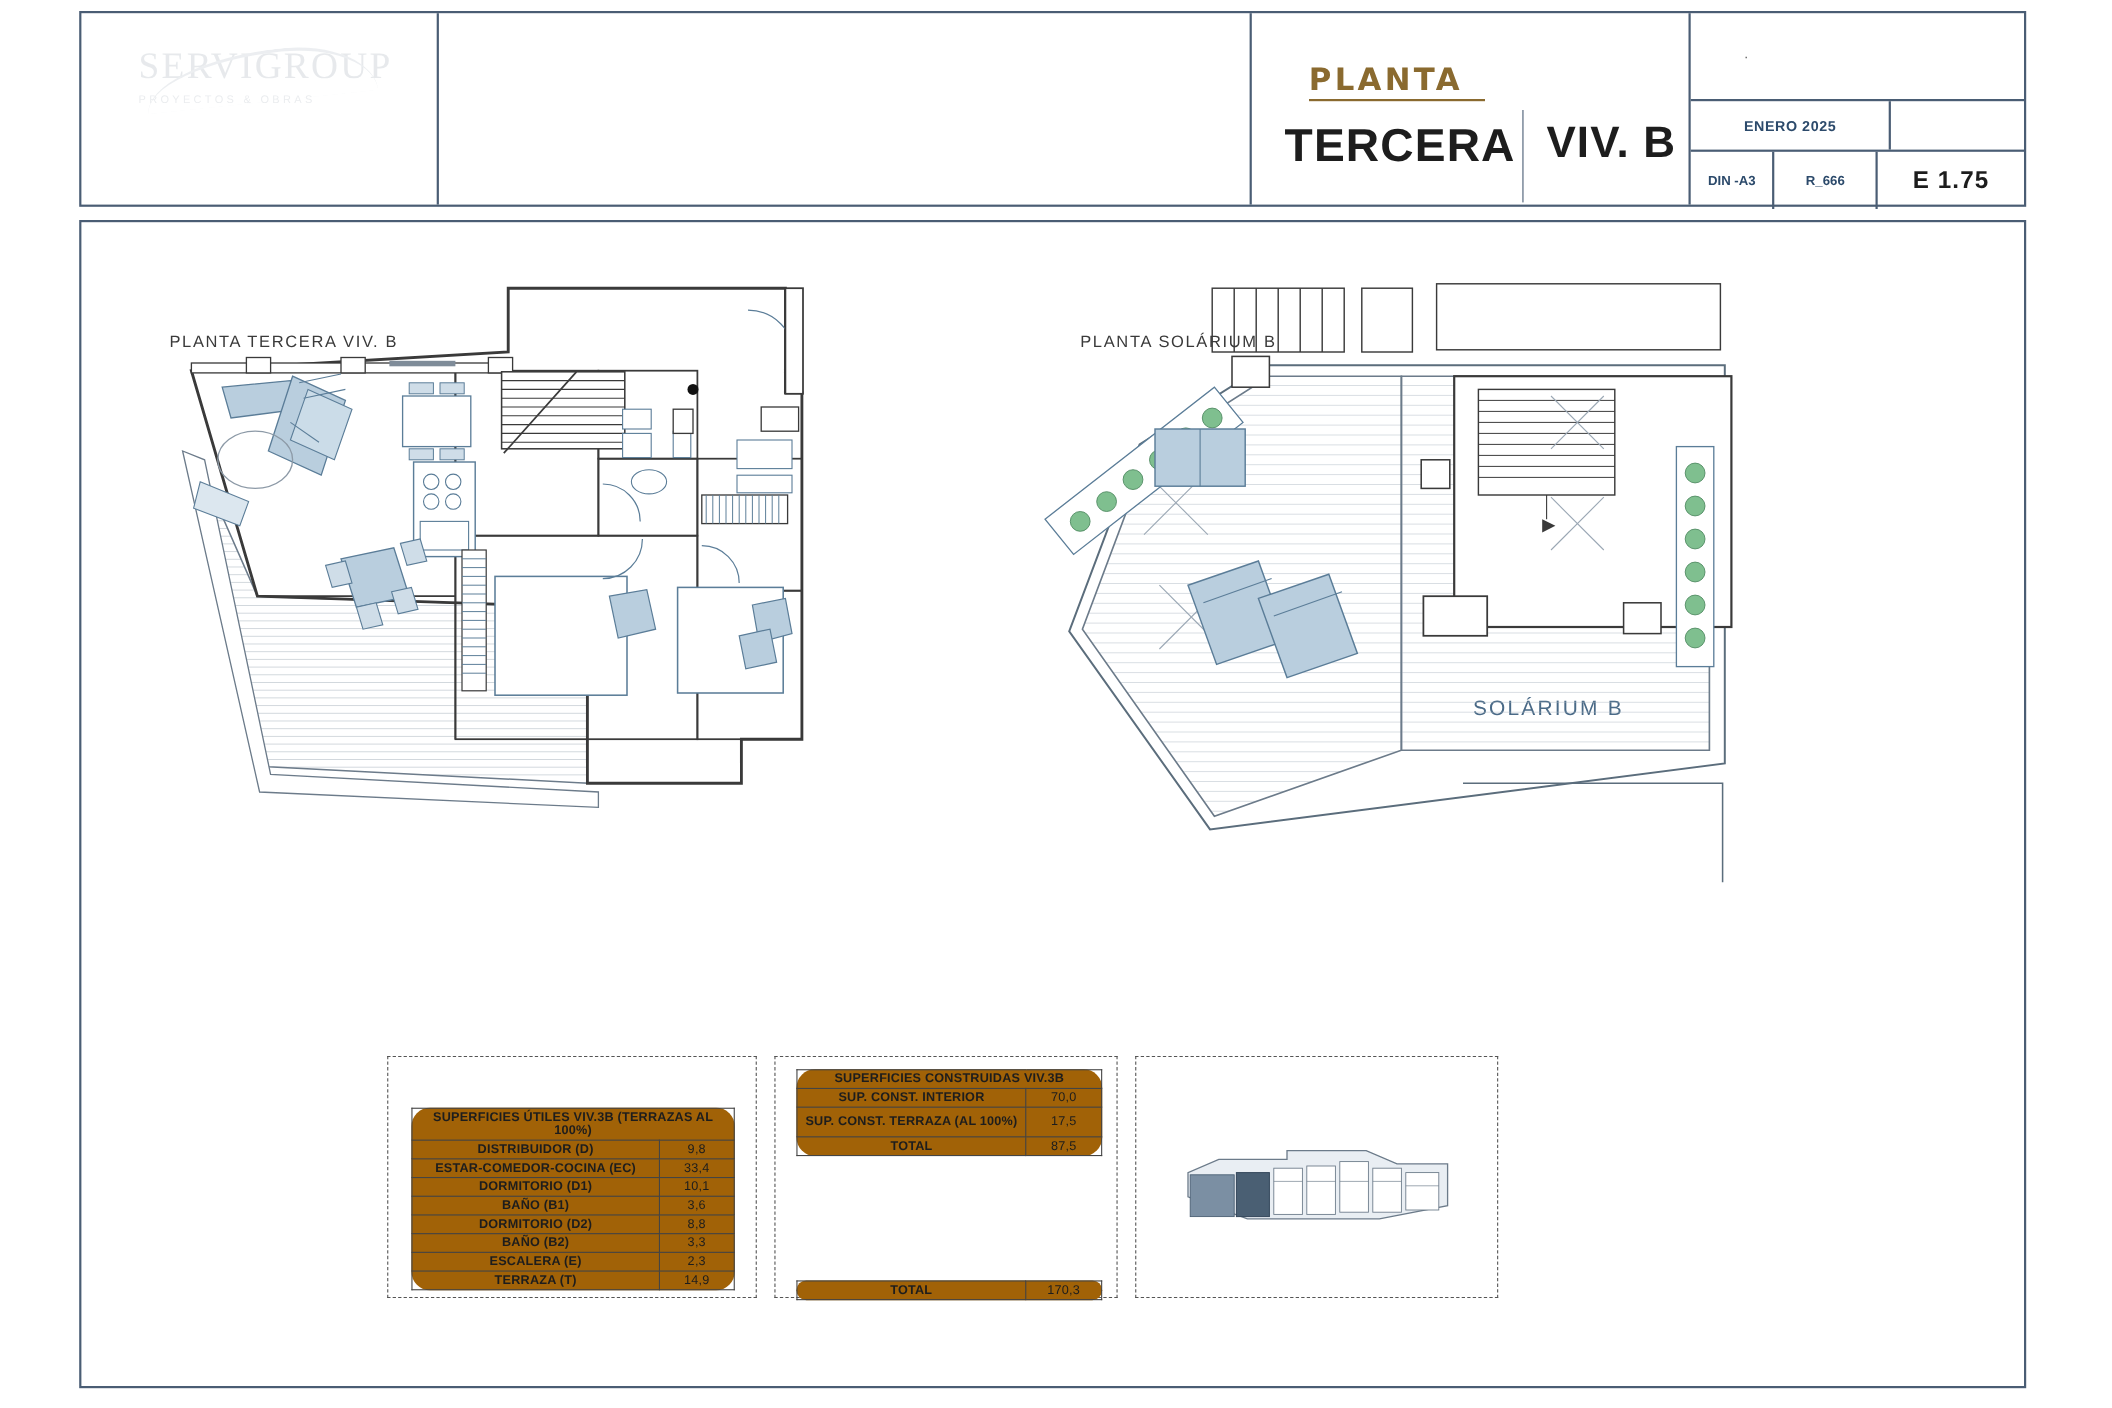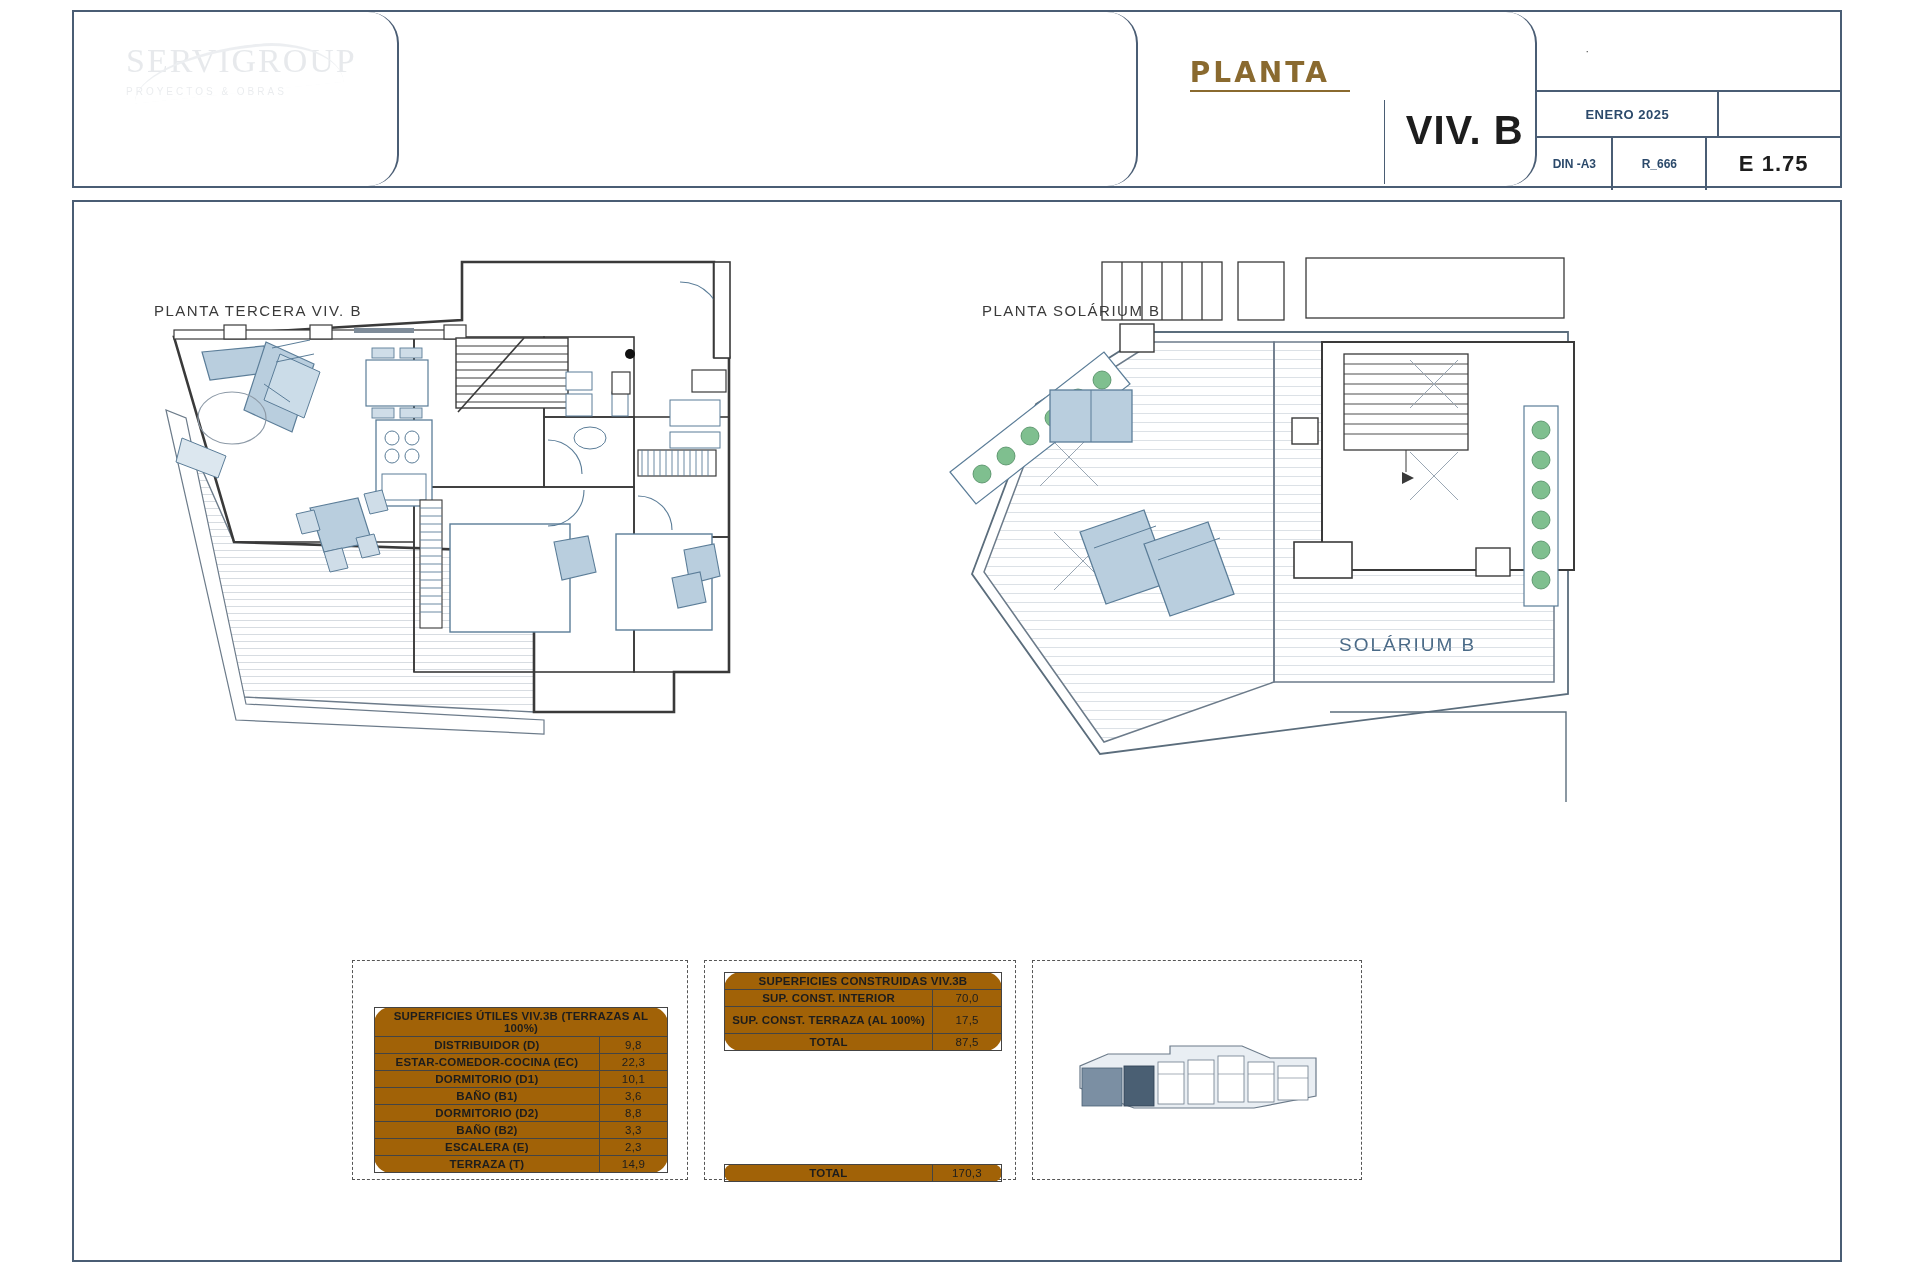--- a/index.html
+++ b/index.html
@@ -30,21 +30,20 @@
     width: 1770px;
     height: 178px;
     border: 2px solid #4a5d74;
     box-sizing: border-box;
     display: flex;
   }
   .tb-cell {
     border-right: 2px solid #4a5d74;
     box-sizing: border-box;
     position: relative;
-    border-radius: 31px;
   }
   .tb-logo { width: 325px; }
   .tb-blank { width: 740px; }
   .tb-planta { width: 400px; }
   .tb-right  { width: 303px; border-right: none; }
 
   .logo-watermark {
     position: absolute;
     left: 52px;
     top: 30px;
@@ -289,20 +288,21 @@
         <div class="lw-text">SERVIGROUP</div>
         <div class="lw-sub">PROYECTOS &amp; OBRAS</div>
       </div>
     </div>
 
     <div class="tb-cell tb-blank"></div>
 
     <div class="tb-cell tb-planta">
       <div class="planta-word">PLANTA</div>
       <div class="planta-underline"></div>
+      <div class="tb-floor">TERCERA</div>
       <div class="tb-vdiv"></div>
       <div class="tb-viv">VIV. B</div>
     </div>
 
     <div class="tb-cell tb-right">
       <div class="r-top">
         <span class="dotmark">·</span>
       </div>
       <div class="r-mid">
         <div class="date">ENERO 2025</div>
@@ -594,21 +594,21 @@
       <tbody>
           <tr>
         <th colspan="2">SUPERFICIES ÚTILES VIV.3B (TERRAZAS AL 100%)</th>
       </tr>
       <tr>
         <td class="lbl">DISTRIBUIDOR (D)</td>
         <td class="val">9,8</td>
       </tr>
       <tr>
         <td class="lbl">ESTAR-COMEDOR-COCINA (EC)</td>
-        <td class="val">22,3</td>
+        <td class="val">33,4</td>
       </tr>
       <tr>
         <td class="lbl">DORMITORIO (D1)</td>
         <td class="val">10,1</td>
       </tr>
       <tr>
         <td class="lbl">BAÑO (B1)</td>
         <td class="val">3,6</td>
       </tr>
       <tr>

